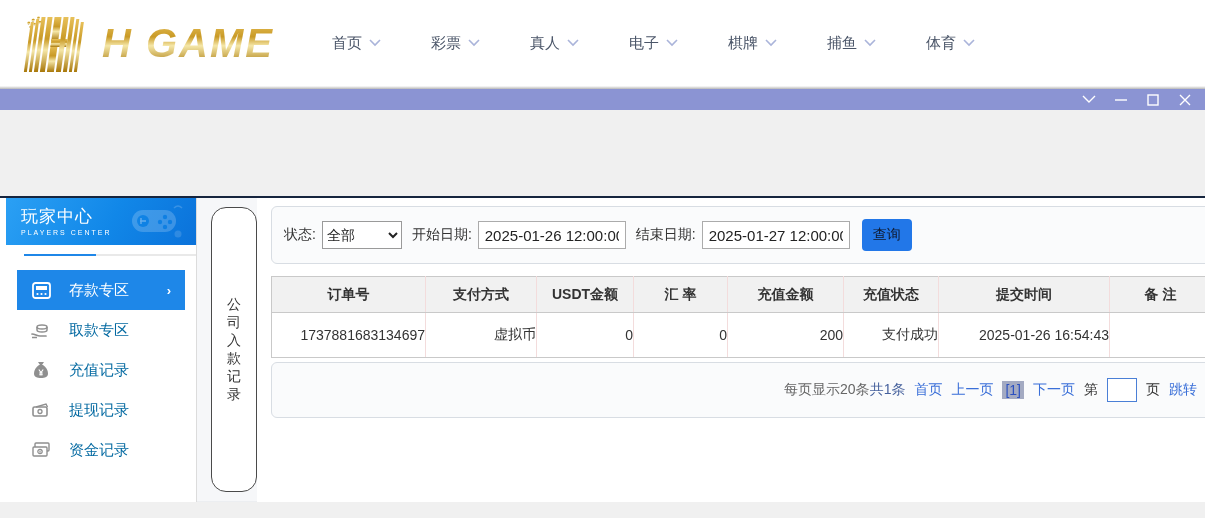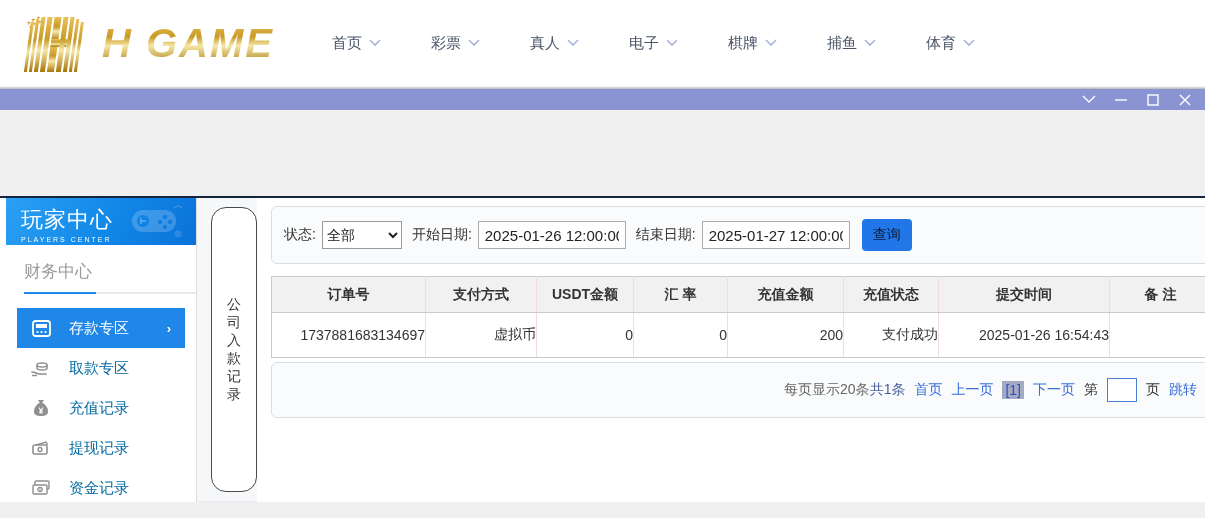--- a/index.html
+++ b/index.html
@@ -23,21 +23,21 @@
 
   
   .page-gap { height:86px; background:#f0f0f0; }
   .app-topline { height:2px; background:#16253e; }
 
   
   .app-row { display:flex; height:304px; }
   .sidebar { width:219px; background:#fff; border-right:1px solid #dcdcdc; }
   .side-header { position:relative; height:47px; margin-left:6px; overflow:hidden;
     background:linear-gradient(120deg,#2ba0f4 0%,#1187e8 55%,#0b72da 100%); color:#fff; padding:7px 0 0 15px; }
-  .side-title { font-size:22px; letter-spacing:1px; }
+  .side-title { font-size:17px; letter-spacing:1px; }
   .side-sub { font-size:7px; letter-spacing:2px; margin-top:1px; }
   .gamepad { position:absolute; right:10px; top:6px; opacity:.35; }
   .side-section { margin:15px 0 0 24px; color:#9a9a9a; font-size:17px; }
   .side-rule { margin:9px 0 0 24px; width:172px; height:2px; background:#e9e9e9; position:relative; }
   .side-rule-accent { position:absolute; left:0; top:0; width:72px; height:2px; background:#1f87e8; }
   .side-menu { margin-top:14px; }
   .side-item { height:40px; display:flex; align-items:center; color:#0369a1; cursor:pointer; padding-left:31px; gap:18px; font-size:15px; }
   .side-item .sicon { width:20px; height:20px; display:flex; align-items:center; justify-content:center; color:#8f8f8f; }
   .side-item.active { background:#1e87e8; color:#fff; margin:0 11px 0 17px; padding-left:14px; }
   .side-item.active .sicon { color:#fff; }
@@ -194,21 +194,20 @@
         <circle cx="15" cy="17" r="6" fill="#1187e8"></circle>
           <path d="M13 14v6M12 17h6" stroke="#fff" stroke-width="1.4"></path>
         <circle cx="37" cy="13" r="2.2" fill="#1187e8"></circle>
           <circle cx="42" cy="18" r="2.2" fill="#1187e8"></circle>
         <circle cx="32" cy="18" r="2.2" fill="#1187e8"></circle>
           <circle cx="37" cy="23" r="2.2" fill="#1187e8"></circle>
         <circle cx="50" cy="30" r="3.5" fill="#ffffff" opacity=".4"></circle>
         <path d="M46 4q4-4 8 0" stroke="#ffffff" opacity=".5" fill="none" stroke-width="1.5"></path>
       </svg>
     </div>
-    <div class="side-section">财务中心</div>
     <div class="side-rule">
         <div class="side-rule-accent"></div>
       </div>
 
     <div class="side-menu">
       <div class="side-item active">
         <span class="sicon">
           <svg width="19" height="17" viewBox="0 0 19 17">
               <rect x="1" y="1" width="17" height="15" rx="2.5" fill="none" stroke="currentColor" stroke-width="1.8"></rect>
               <rect x="4" y="4" width="11" height="4" fill="currentColor"></rect>

